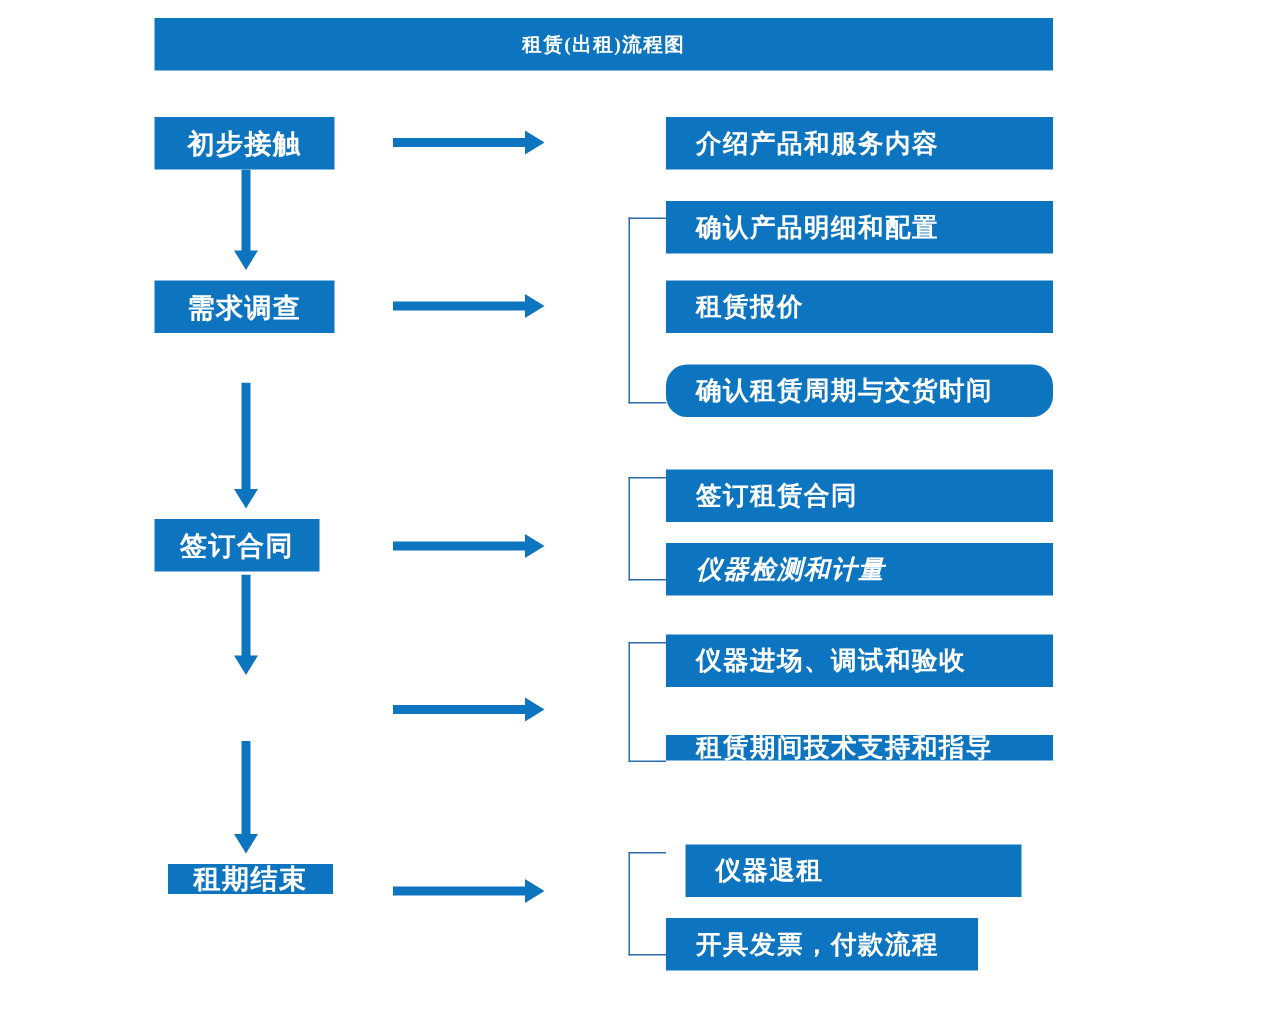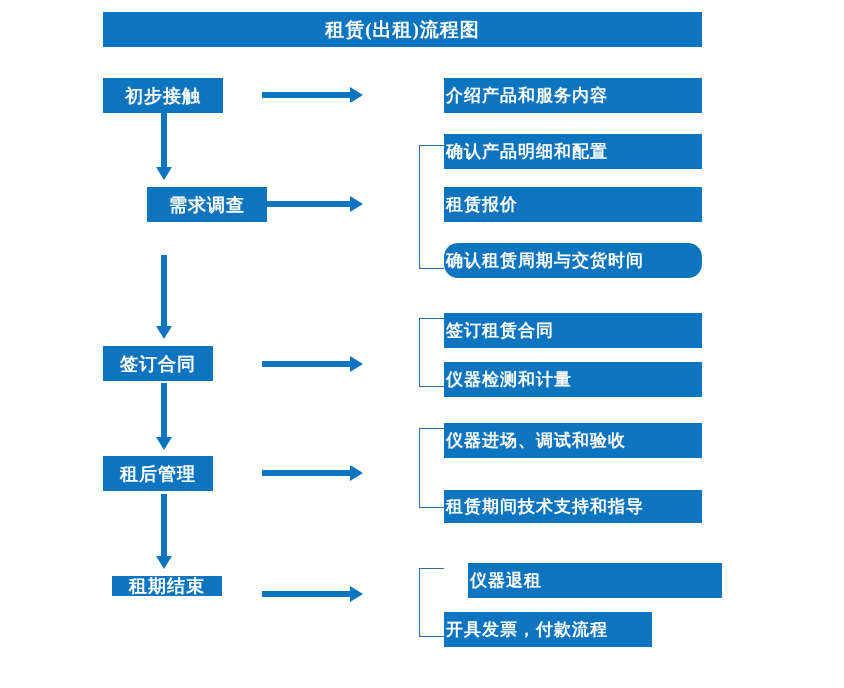--- a/index.html
+++ b/index.html
@@ -21,21 +21,21 @@
     position: absolute;
     left: 103px;
     top: 12px;
     width: 599px;
     height: 35px;
     background: #0d74bf;
     color: #ffffff;
     display: flex;
     align-items: center;
     justify-content: center;
-    font-size: 19px;
+    font-size: 13px;
     font-weight: bold;
     letter-spacing: 1px;
   }
   .stage-box {
     position: absolute;
     background: #0d74bf;
     color: #ffffff;
     display: flex;
     align-items: center;
     justify-content: center;
@@ -44,21 +44,21 @@
     letter-spacing: 1px;
   }
   .detail-box {
     position: absolute;
     background: #0d74bf;
     color: #ffffff;
     display: flex;
     align-items: center;
     font-size: 17px;
     font-weight: bold;
-    padding-left: 2px;
+    padding-left: 20px;
     box-sizing: border-box;
     letter-spacing: 1px;
   }
   .h-arrow {
     position: absolute;
     height: 18px;
   }
   .v-arrow {
     position: absolute;
     width: 18px;
@@ -75,31 +75,28 @@
 <body>
 
 <div id="canvas">
 
   <div class="title-bar">租赁(出租)流程图</div>
 
   <div class="stage-box" style="left:103px; top:78px; width:120px; height:35px;">
     <span>初步接触</span>
   </div>
 
-  <div class="stage-box" style="left:103px; top:187px; width:120px; height:35px;margin-left:44px;">
+  <div class="stage-box" style="left:103px; top:187px; width:120px; height:35px;">
     <span>需求调查</span>
   </div>
 
   <div class="stage-box" style="left:103px; top:346px; width:110px; height:35px;">
     <span>签订合同</span>
   </div>
 
-  <div class="stage-box" style="left:103px; top:456px; width:110px; height:35px;">
-    <span>租后管理</span>
-  </div>
 
   <div class="stage-box" style="left:112px; top:576px; width:110px; height:20px;">
     <span>租期结束</span>
   </div>
 
   <div class="v-arrow" style="left:155px; top:113px; height:68px;">
     <svg width="18" height="68" viewBox="0 0 18 68">
       <rect x="6" y="0" width="6" height="56" fill="#0d74bf"></rect>
       <polygon points="1,54 17,54 9,67" fill="#0d74bf"></polygon>
     </svg>
@@ -182,33 +179,33 @@
   </div>
 
   <div class="detail-box" style="left:444px; top:243px; width:258px; height:35px;border-radius:14px;">
     <span>确认租赁周期与交货时间</span>
   </div>
 
   <div class="detail-box" style="left:444px; top:313px; width:258px; height:35px;">
     <span>签订租赁合同</span>
   </div>
 
-  <div class="detail-box" style="left:444px; top:362px; width:258px; height:35px;">
+  <div class="detail-box" style="left:444px; top:362px; width:258px; height:35px;font-style:italic;">
     <span>仪器检测和计量</span>
   </div>
 
   <div class="detail-box" style="left:444px; top:423px; width:258px; height:35px;text-align:right;">
     <span>仪器进场、调试和验收</span>
   </div>
 
-  <div class="detail-box" style="left:444px; top:490px; width:258px; height:33px;">
+  <div class="detail-box" style="left:444px; top:490px; width:258px; height:17px;">
     <span>租赁期间技术支持和指导</span>
   </div>
 
-  <div class="detail-box" style="left:468px; top:563px; width:254px; height:35px;font-family:Liberation Mono, monospace;">
+  <div class="detail-box" style="left:457px; top:563px; width:224px; height:35px;font-family:Liberation Mono, monospace;">
     <span>仪器退租</span>
   </div>
 
   <div class="detail-box" style="left:444px; top:612px; width:208px; height:35px;">
     <span>开具发票，付款流程</span>
   </div>
 
 </div>
 
 </body></html>

